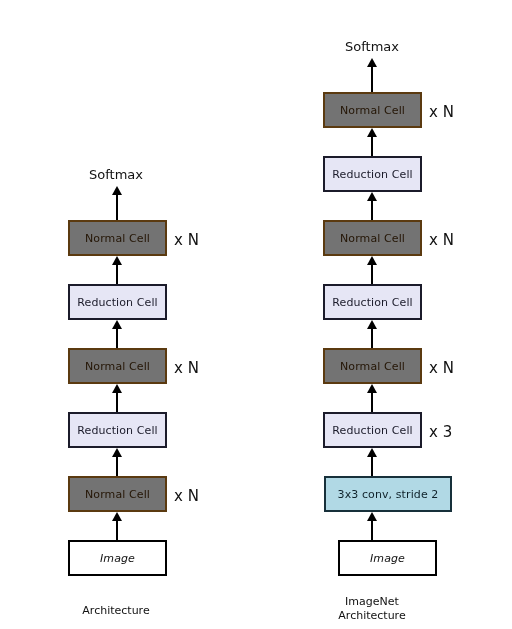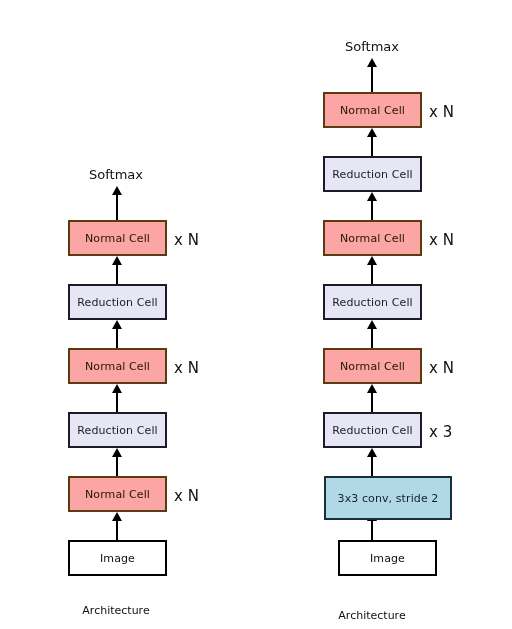--- a/index.html
+++ b/index.html
@@ -37,38 +37,39 @@
     display: flex;
     align-items: center;
     justify-content: center;
     font-size: 11px;
     line-height: 1;
     letter-spacing: 0.1px;
     white-space: nowrap;
     z-index: 3;
   }
   .node-normal {
-    background: #fca5a5;
+    background: #737373;
     border: 2px solid #5b3a10;
     color: #241505;
   }
   .node-reduction {
     background: #e6e6f5;
     border: 2px solid #1b1b2a;
     color: #1b1b2a;
   }
   .node-conv {
     background: #b1d9e5;
     border: 2px solid #17303a;
     color: #10232b;
   }
   .node-image {
     background: #ffffff;
     border: 2px solid #000000;
     color: #111111;
+    font-style: italic;
   }
 
   
   .arrow {
     position: absolute;
     z-index: 1;
   }
   .arrow .shaft {
     position: absolute;
     left: 50%;
@@ -227,25 +228,26 @@
     </div>
 
     <div class="node node-reduction" style="left:67px; top:412px; width:99px; height:36px;">Reduction Cell</div>
     <div class="mult" style="left:173px; top:425px;">x 3</div>
 
     <div class="arrow" style="left:111px; top:448px; width:10px; height:28px;">
       <div class="head"></div>
       <div class="shaft"></div>
     </div>
 
-    <div class="node node-conv" style="left:68px; top:476px; width:128px; height:44px;">3x3 conv, stride 2</div>
+    <div class="node node-conv" style="left:68px; top:476px; width:128px; height:36px;">3x3 conv, stride 2</div>
 
     <div class="arrow" style="left:111px; top:512px; width:10px; height:28px;">
       <div class="head"></div>
       <div class="shaft"></div>
     </div>
 
     <div class="node node-image" style="left:82px; top:540px; width:99px; height:36px;">Image</div>
 
+    <div class="caption" style="left:56px; top:595px; width:120px;">ImageNet</div>
     <div class="caption" style="left:56px; top:609px; width:120px;">Architecture</div>
   </div>
 
 </div>
 
 </body></html>

